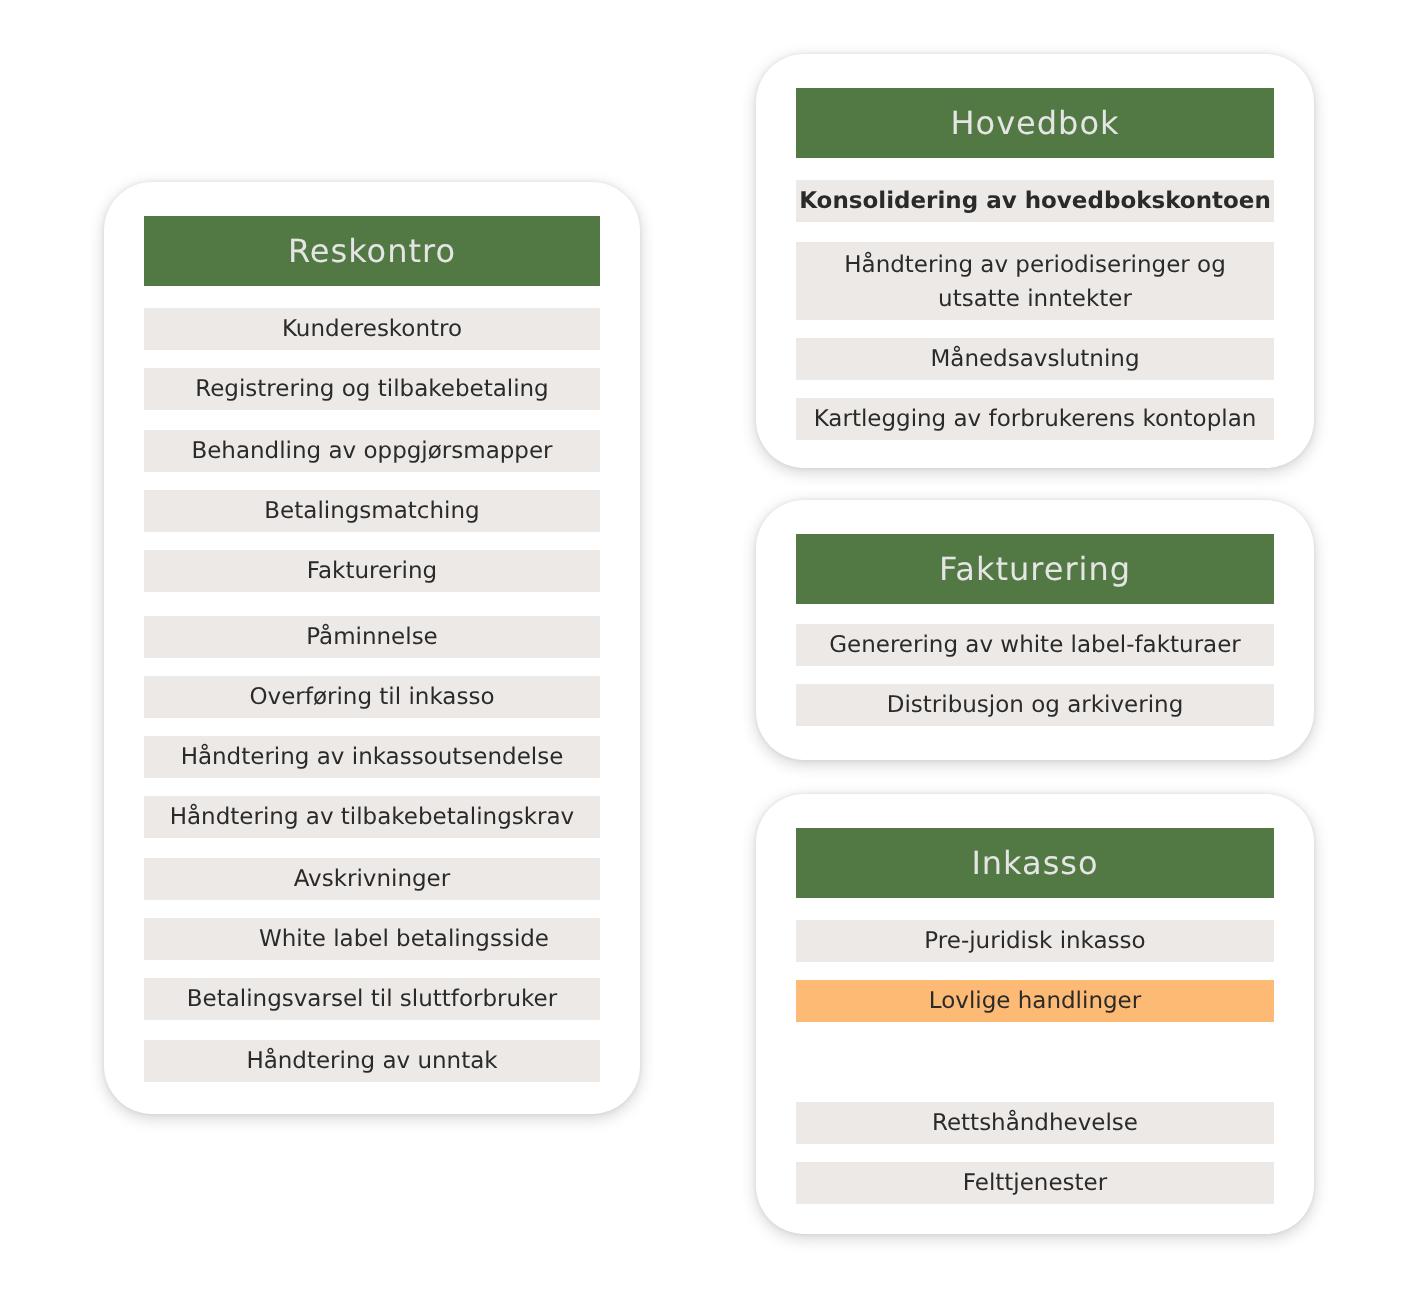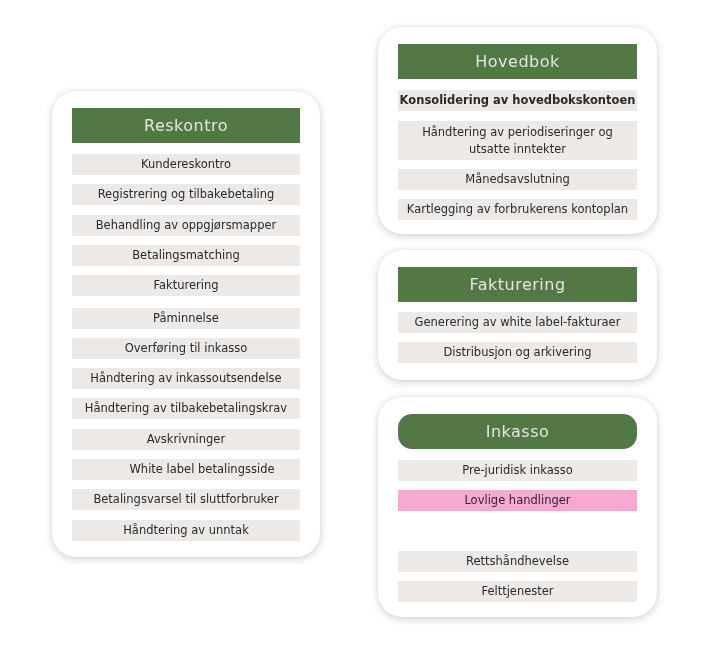--- a/index.html
+++ b/index.html
@@ -40,18 +40,18 @@
   <div class="item" style="top: 172px; height: 21px; background: rgb(236, 233, 231);">Kartlegging av forbrukerens kontoplan</div>
 </div>
 
 <div class="card" style="left:378px;top:250px;width:279px;height:130px;">
   <div class="card-header" style="top: 17px; background: rgb(82, 121, 67);">Fakturering</div>
   <div class="item" style="top: 62px; height: 21px; background: rgb(236, 233, 231);">Generering av white label-fakturaer</div>
   <div class="item" style="top: 92px; height: 21px; background: rgb(236, 233, 231);">Distribusjon og arkivering</div>
 </div>
 
 <div class="card" style="left:378px;top:397px;width:279px;height:220px;">
-  <div class="card-header" style="top: 17px; background: rgb(82, 121, 67); border-radius: 14px;">Inkasso</div>
+  <div class="card-header" style="top: 17px; background: rgb(82, 121, 67);">Inkasso</div>
   <div class="item" style="top: 63px; height: 21px; background: rgb(236, 233, 231);">Pre-juridisk inkasso</div>
-  <div class="item" style="top: 93px; height: 21px; background: #f9a8d4;">Lovlige handlinger</div>
+  <div class="item" style="top: 93px; height: 21px; background: #fdba74;">Lovlige handlinger</div>
   <div class="item" style="top: 154px; height: 21px; background: rgb(236, 233, 231);">Rettshåndhevelse</div>
   <div class="item" style="top: 184px; height: 21px; background: rgb(236, 233, 231);">Felttjenester</div>
 </div>
 
 </body></html>

